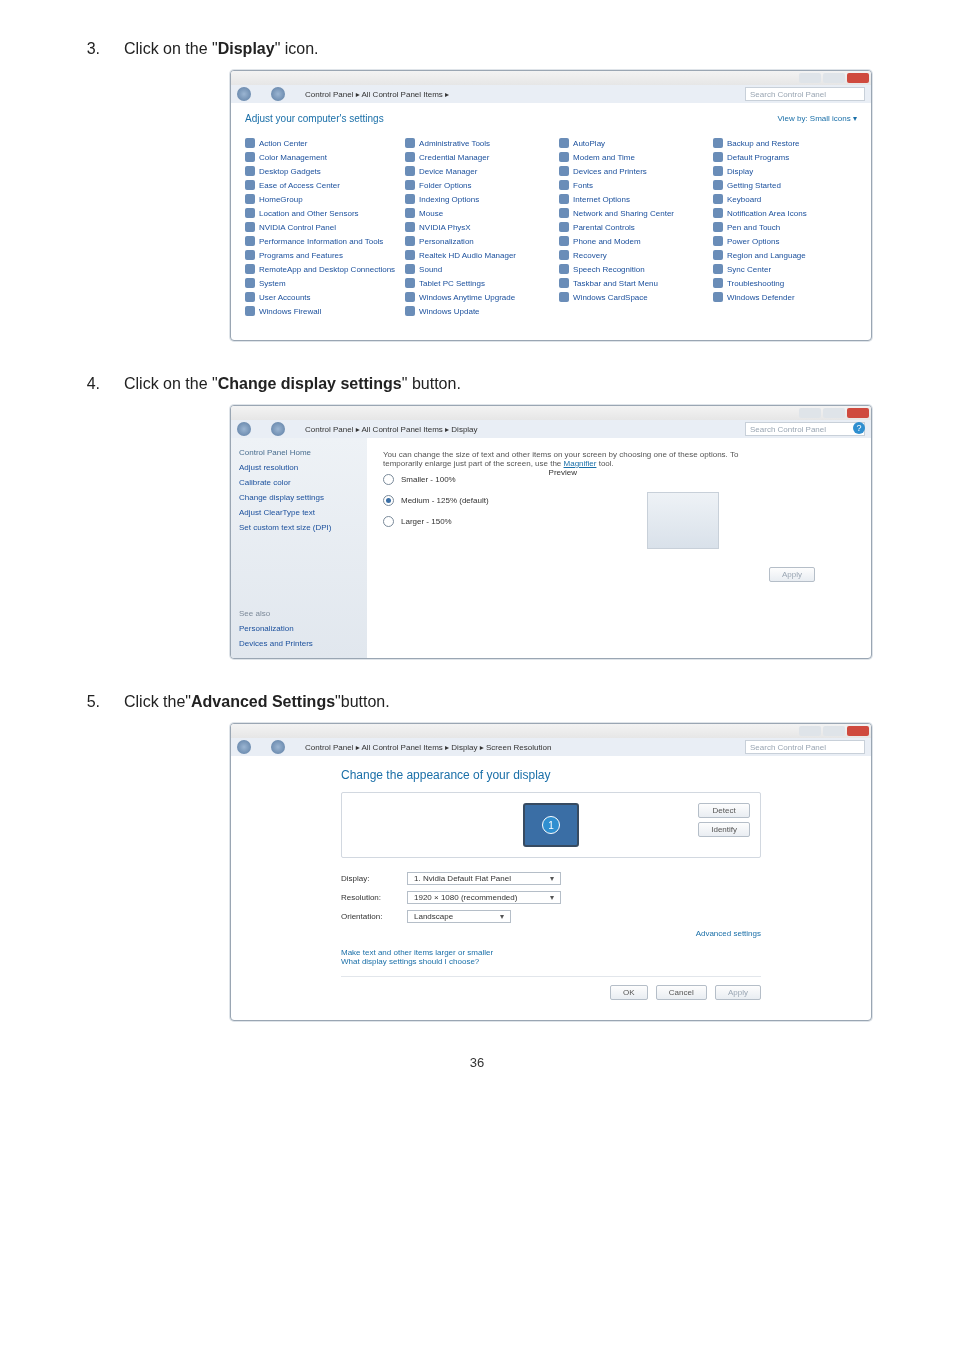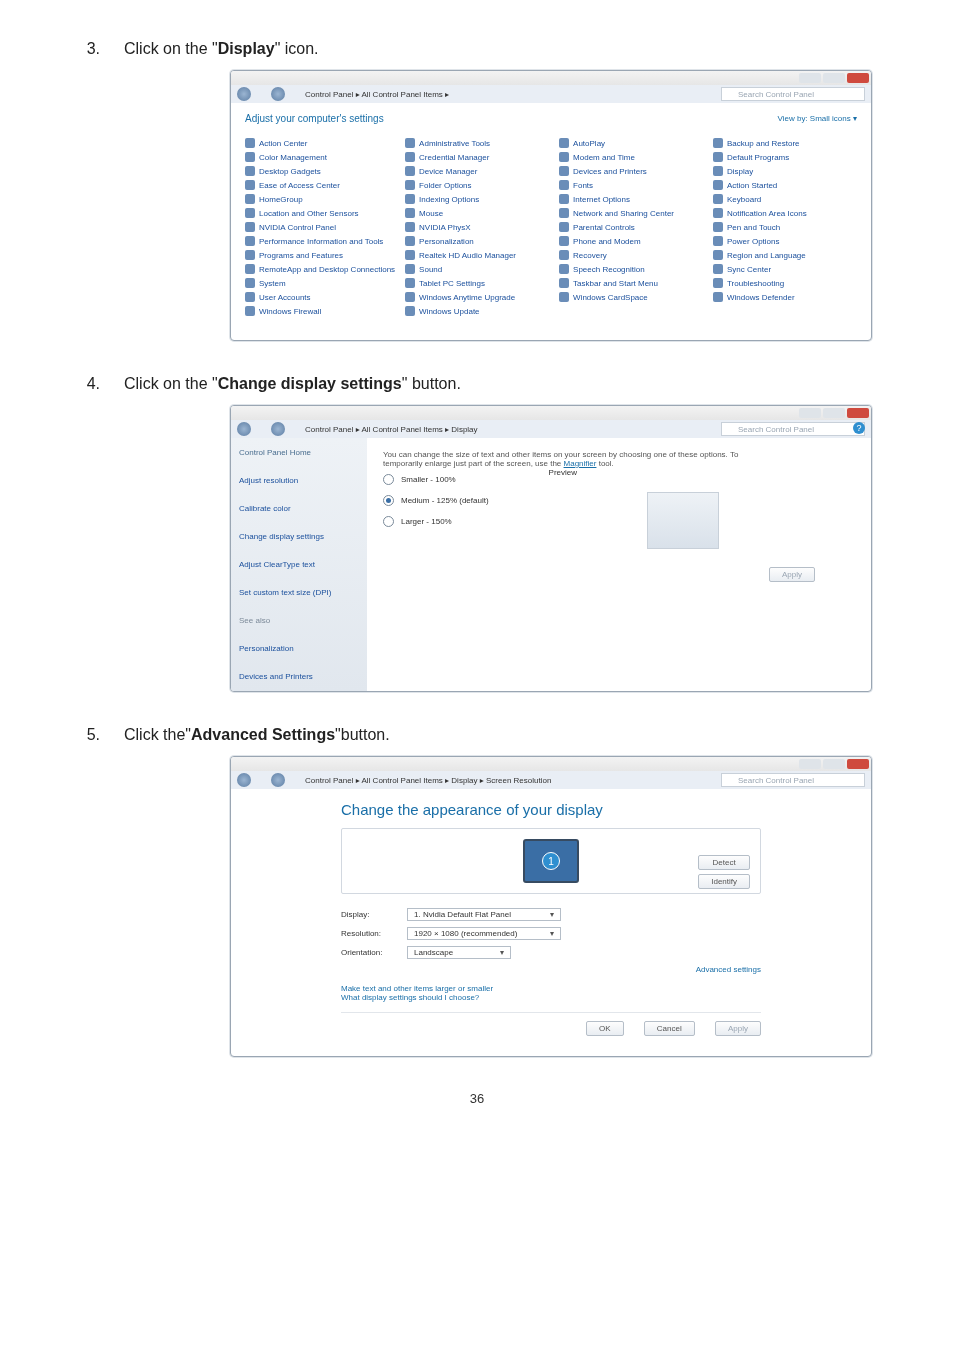--- a/index.html
+++ b/index.html
@@ -61,21 +61,21 @@
   }
   .nav-circ {
     width: 14px; height: 14px; border-radius: 50%;
     background: radial-gradient(#9bb5d2,#5c7da3);
   }
   .search-slot {
     margin-left: auto;
     background: #fff;
     border: 1px solid #c8d0d9;
     height: 12px; width: 110px;
-    display: flex; align-items: center; padding: 0 16px;
+    display: flex; align-items: center; padding: 0 4px;
     color: #9aa6b3;
   }
   .body1 {
     padding: 10px 14px 24px;
   }
   .hdr-row {
     display: flex;
     justify-content: space-between;
     align-items: center;
     margin-bottom: 14px;
@@ -103,21 +103,21 @@
   .panel2 {
     display: flex;
     min-height: 220px;
   }
   .sidebar2 {
     width: 120px;
     background: linear-gradient(#eef2f6,#e1e7ee);
     padding: 10px 8px;
     font-size: 8px;
     color: #1a4f9c;
-    display: flex; flex-direction: column; gap: 19px;
+    display: flex; flex-direction: column; gap: 6px;
   }
   .sidebar2 .dim { color: #4a6e8f; }
   .sidebar2 .see-also { margin-top: auto; color: #7c8a99; }
   .main2 {
     flex: 1;
     padding: 12px 16px;
     color: #333;
     font-size: 8px;
     position: relative;
   }
@@ -149,50 +149,50 @@
     width: 12px; height: 12px; border-radius: 50%;
     background: #2f8fd0; color:#fff; font-size:9px; text-align:center; line-height:12px;
   }
   
   .main3 {
     padding: 12px 30px 20px;
     color: #333;
     font-size: 8px;
   }
   .main3 h4 {
-    color: #1a6fa8; font-size: 15px; font-weight: 400; margin: 0 0 10px;
+    color: #1a6fa8; font-size: 12px; font-weight: 400; margin: 0 0 10px;
   }
   .monitor-row {
     display: flex; align-items: center; gap: 40px; margin-bottom: 14px;
     border:1px solid #d2d8e0; padding:10px; border-radius:2px;
     justify-content: center;
     position: relative;
   }
   .mon {
     width: 52px; height: 40px; background: #3a6ea5;
     border: 2px solid #374b61; border-radius: 3px;
     position: relative;
   }
   .mon-badge {
     position:absolute; left:50%; top:50%; transform:translate(-50%,-50%);
     width:16px;height:16px;border-radius:50%;background:#2f8fd0;border:1px solid #fff;
     color:#fff;font-size:10px;display:flex;align-items:center;justify-content:center;
   }
-  .mon-btns { display:flex; flex-direction:column; gap:4px; position:absolute; right:10px; top:26px;}
+  .mon-btns { display:flex; flex-direction:column; gap:4px; position:absolute; right:10px; top:10px;}
   .kv-row { display:flex; align-items:center; gap:6px; margin-bottom:6px; }
   .kv-row label { width:60px; color:#333; }
   .kv-row .sel {
     border:1px solid #b5bec8; background:#fff; padding:1px 6px; min-width:140px;
     display:inline-flex; justify-content:space-between; align-items:center;
   }
   .kv-row .sel::after { content:"▾"; color:#555; margin-left:6px; }
   .adv-link { text-align:right; color:#1a6fa8; margin:6px 0 10px; }
   .link { color:#1a6fa8; }
   .btn-row { text-align:right; margin-top:10px; padding-top:8px; border-top:1px solid #e2e6eb; }
-  .btn-row .gbtn { margin-left:18px; }
+  .btn-row .gbtn { margin-left:6px; }
   .btn-row .gbtn.dim { color:#9aa6b3; }
   .page-num { text-align:center; font-size:13px; margin-top:34px; color:#333;}
 </style>
 </head>
 <body>
 
 <div class="step-row">
   <span class="step-num">3.</span>
   <span class="step-text">
     <span>Click on the "</span><b>Display</b><span>" icon.</span>
@@ -275,21 +275,21 @@
           <div class="cp-item">
             <span class="ic"></span>
             <span>Folder Options</span>
           </div>
           <div class="cp-item">
             <span class="ic"></span>
             <span>Fonts</span>
           </div>
           <div class="cp-item">
             <span class="ic"></span>
-            <span>Action Started</span>
+            <span>Getting Started</span>
           </div>
           <div class="cp-item">
             <span class="ic"></span>
             <span>HomeGroup</span>
           </div>
           <div class="cp-item">
             <span class="ic"></span>
             <span>Indexing Options</span>
           </div>
           <div class="cp-item">

